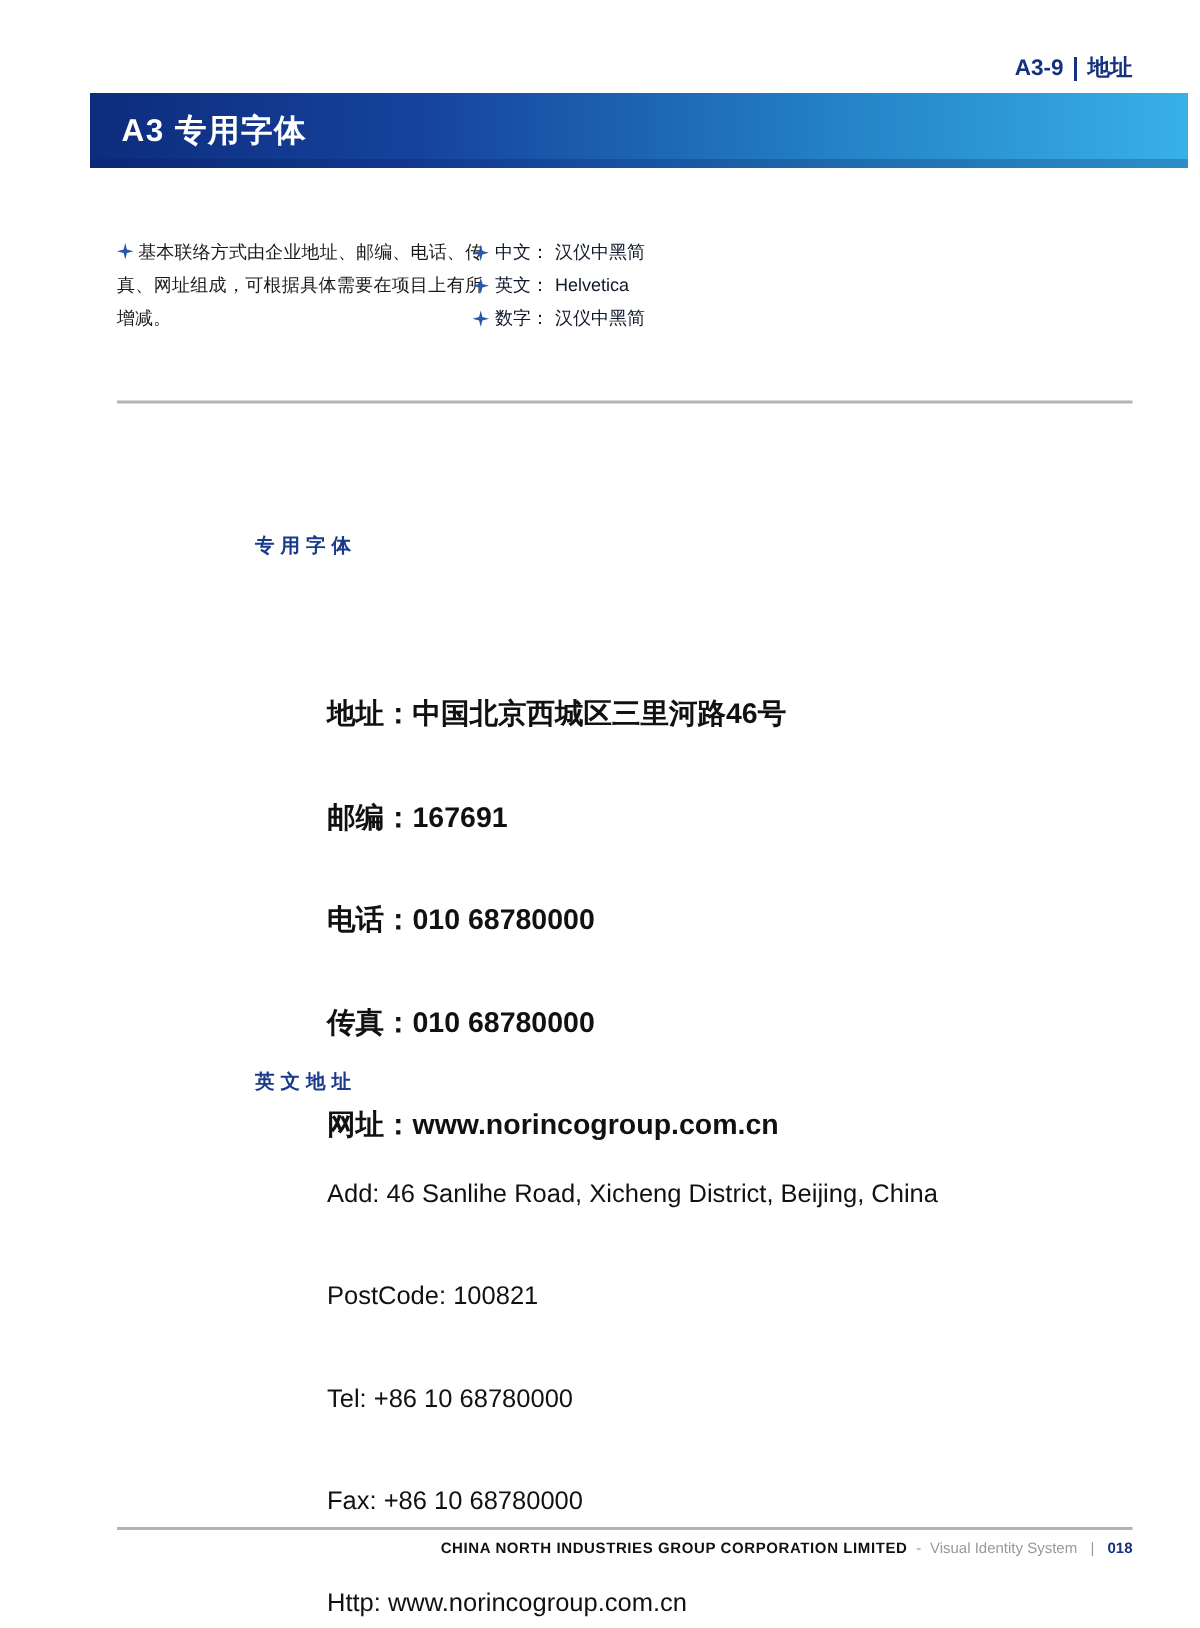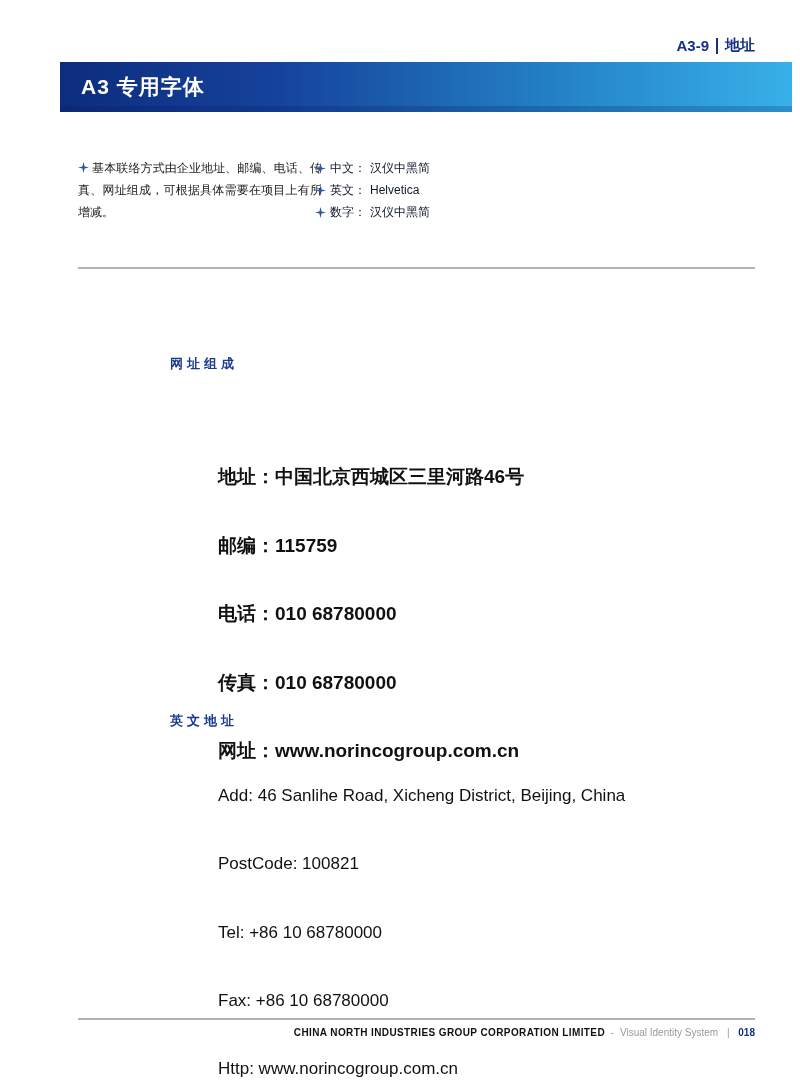--- a/index.html
+++ b/index.html
@@ -134,25 +134,25 @@
             <path d="M5.5 0L6.6 4.4 11 5.5 6.6 6.6 5.5 11 4.4 6.6 0 5.5 4.4 4.4z" fill="#2a55a8"></path>
           </svg>
         </span>
       <span class="spec-label">数字：</span>
       <span class="spec-value">汉仪中黑简</span>
     </div>
   </div>
 
   <div class="divider"></div>
 
-  <div class="sec-label cn">网址组成</div>
+  <div class="sec-label cn">专用字体</div>
 
   <div class="addr cn-addr">
     <div class="addr-line">地址：中国北京西城区三里河路46号</div>
-    <div class="addr-line">邮编：115759</div>
+    <div class="addr-line">邮编：167691</div>
     <div class="addr-line">电话：010 68780000</div>
     <div class="addr-line">传真：010 68780000</div>
     <div class="addr-line">网址：www.norincogroup.com.cn</div>
   </div>
 
   <div class="sec-label en">英文地址</div>
 
   <div class="addr en-addr">
     <div class="addr-line">Add: 46 Sanlihe Road, Xicheng District, Beijing, China</div>
     <div class="addr-line">PostCode: 100821</div>

